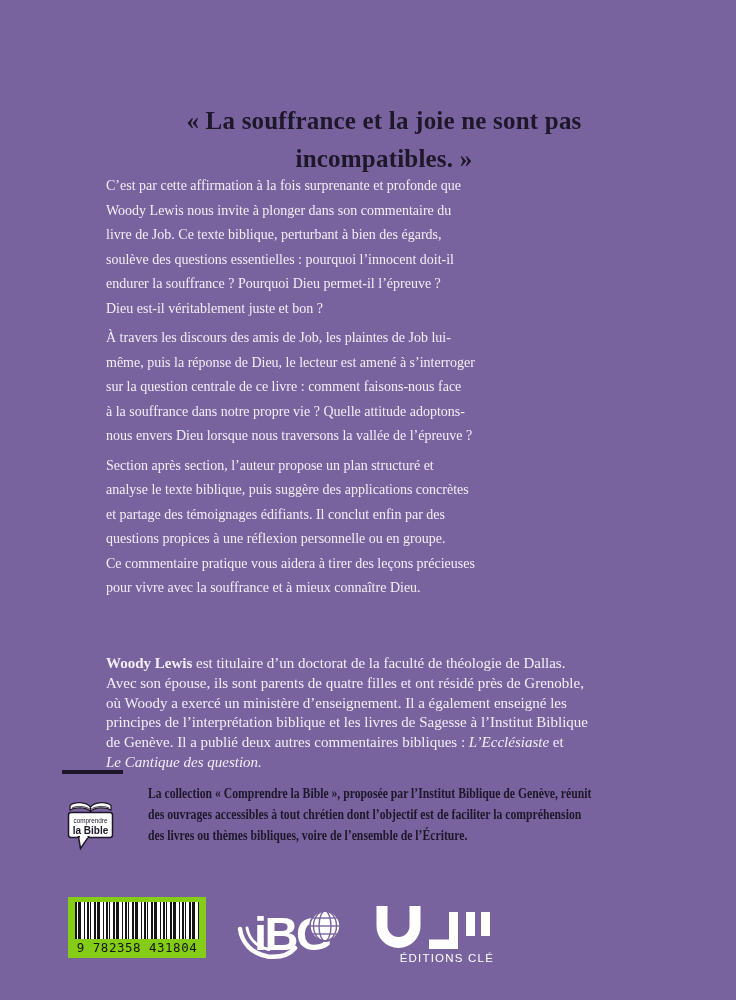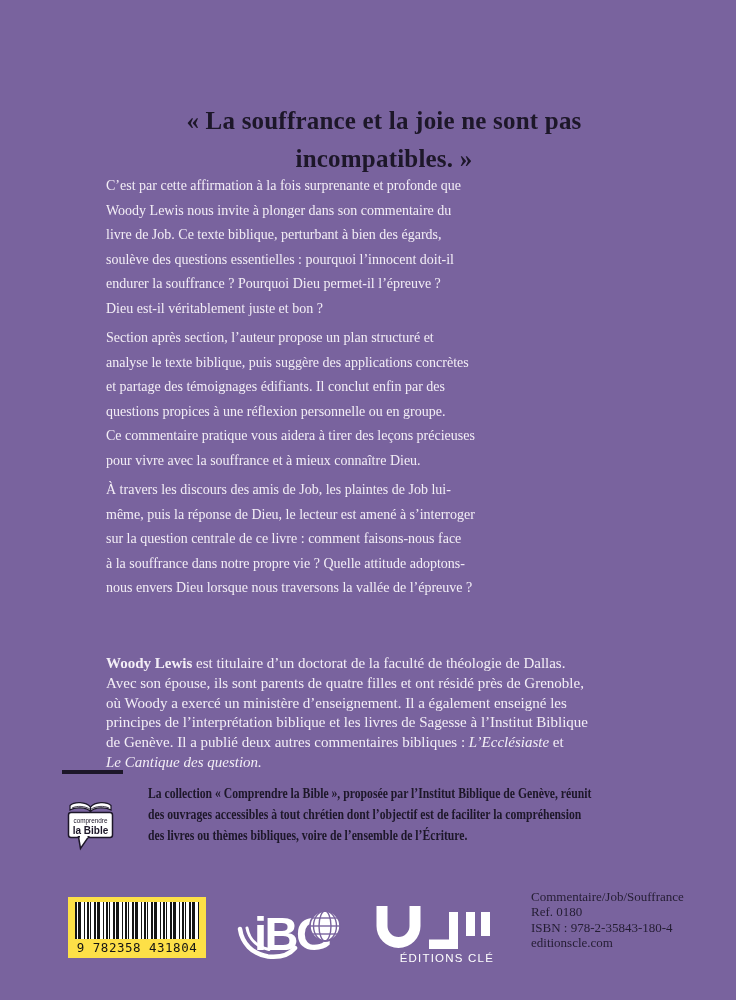--- a/index.html
+++ b/index.html
@@ -62,21 +62,21 @@
     line-height: 21px;
     white-space: pre-line;
     transform: scaleX(0.78);
     transform-origin: left top;
   }
   .cb-logo { position: absolute; top: 798px; left: 67px; }
   .barcode {
     position: absolute;
     top: 897px; left: 68px;
     width: 138px; height: 61px;
-    background: #fde047;
+    background: #84cc16;
     box-sizing: border-box;
     padding: 5px 7px 0 7px;
   }
   .barcode .bars {
     height: 37px;
     background: repeating-linear-gradient(90deg,
       #141414 0 2px, #fff 2px 3px,
       #141414 3px 6px, #fff 6px 9px,
       #141414 9px 10px, #fff 10px 12px,
       #141414 12px 14px, #fff 14px 15px,
@@ -109,31 +109,31 @@
   <h1 class="title">« La souffrance et la joie ne sont pas
 incompatibles. »</h1>
 
   <div class="body-copy">
     <p>C’est par cette affirmation à la fois surprenante et profonde que
 Woody Lewis nous invite à plonger dans son commentaire du
 livre de Job. Ce texte biblique, perturbant à bien des égards,
 soulève des questions essentielles : pourquoi l’innocent doit-il
 endurer la souffrance ? Pourquoi Dieu permet-il l’épreuve ?
 Dieu est-il véritablement juste et bon ?</p>
+    <p>À travers les discours des amis de Job, les plaintes de Job lui-
+même, puis la réponse de Dieu, le lecteur est amené à s’interroger
+sur la question centrale de ce livre : comment faisons-nous face
+à la souffrance dans notre propre vie ? Quelle attitude adoptons-
+nous envers Dieu lorsque nous traversons la vallée de l’épreuve ?</p>
     <p>Section après section, l’auteur propose un plan structuré et
 analyse le texte biblique, puis suggère des applications concrètes
 et partage des témoignages édifiants. Il conclut enfin par des
 questions propices à une réflexion personnelle ou en groupe.
 Ce commentaire pratique vous aidera à tirer des leçons précieuses
 pour vivre avec la souffrance et à mieux connaître Dieu.</p>
-    <p>À travers les discours des amis de Job, les plaintes de Job lui-
-même, puis la réponse de Dieu, le lecteur est amené à s’interroger
-sur la question centrale de ce livre : comment faisons-nous face
-à la souffrance dans notre propre vie ? Quelle attitude adoptons-
-nous envers Dieu lorsque nous traversons la vallée de l’épreuve ?</p>
   </div>
 
   <div class="bio"><span class="b">Woody Lewis</span><span> est titulaire d’un doctorat de la faculté de théologie de Dallas.
 Avec son épouse, ils sont parents de quatre filles et ont résidé près de Grenoble,
 où Woody a exercé un ministère d’enseignement. Il a également enseigné les
 principes de l’interprétation biblique et les livres de Sagesse à l’Institut Biblique
 de Genève. Il a publié deux autres commentaires bibliques : </span><span class="i">L’Ecclésiaste</span><span> et
 </span><span class="i">Le Cantique des question.</span></div>
 
   <div class="divider"></div>
@@ -178,20 +178,14 @@
     <g>
       <path d="M10 2 V22 a16.5 16.5 0 0 0 33 0 V2" fill="none" stroke="#ffffff" stroke-width="11"></path>
       <rect x="57" y="35.5" width="29" height="9.5" fill="#ffffff"></rect>
       <rect x="77" y="8" width="9" height="37" fill="#ffffff"></rect>
       <rect x="94" y="8" width="9" height="24" fill="#ffffff"></rect>
       <rect x="109" y="8" width="9" height="24" fill="#ffffff"></rect>
     </g>
     <text x="122" y="57.5" text-anchor="end" font-family="Liberation Sans, sans-serif" font-size="11.5" letter-spacing="1.2" fill="#ffffff">ÉDITIONS CLÉ</text>
   </svg>
 
-  <div class="pub-info">
-    <div>Commentaire/Job/Souffrance</div>
-    <div>Ref. 0180</div>
-    <div>ISBN : 978-2-35843-180-4</div>
-    <div>editionscle.com</div>
-  </div>
 
 </div>
 
 </body></html>

